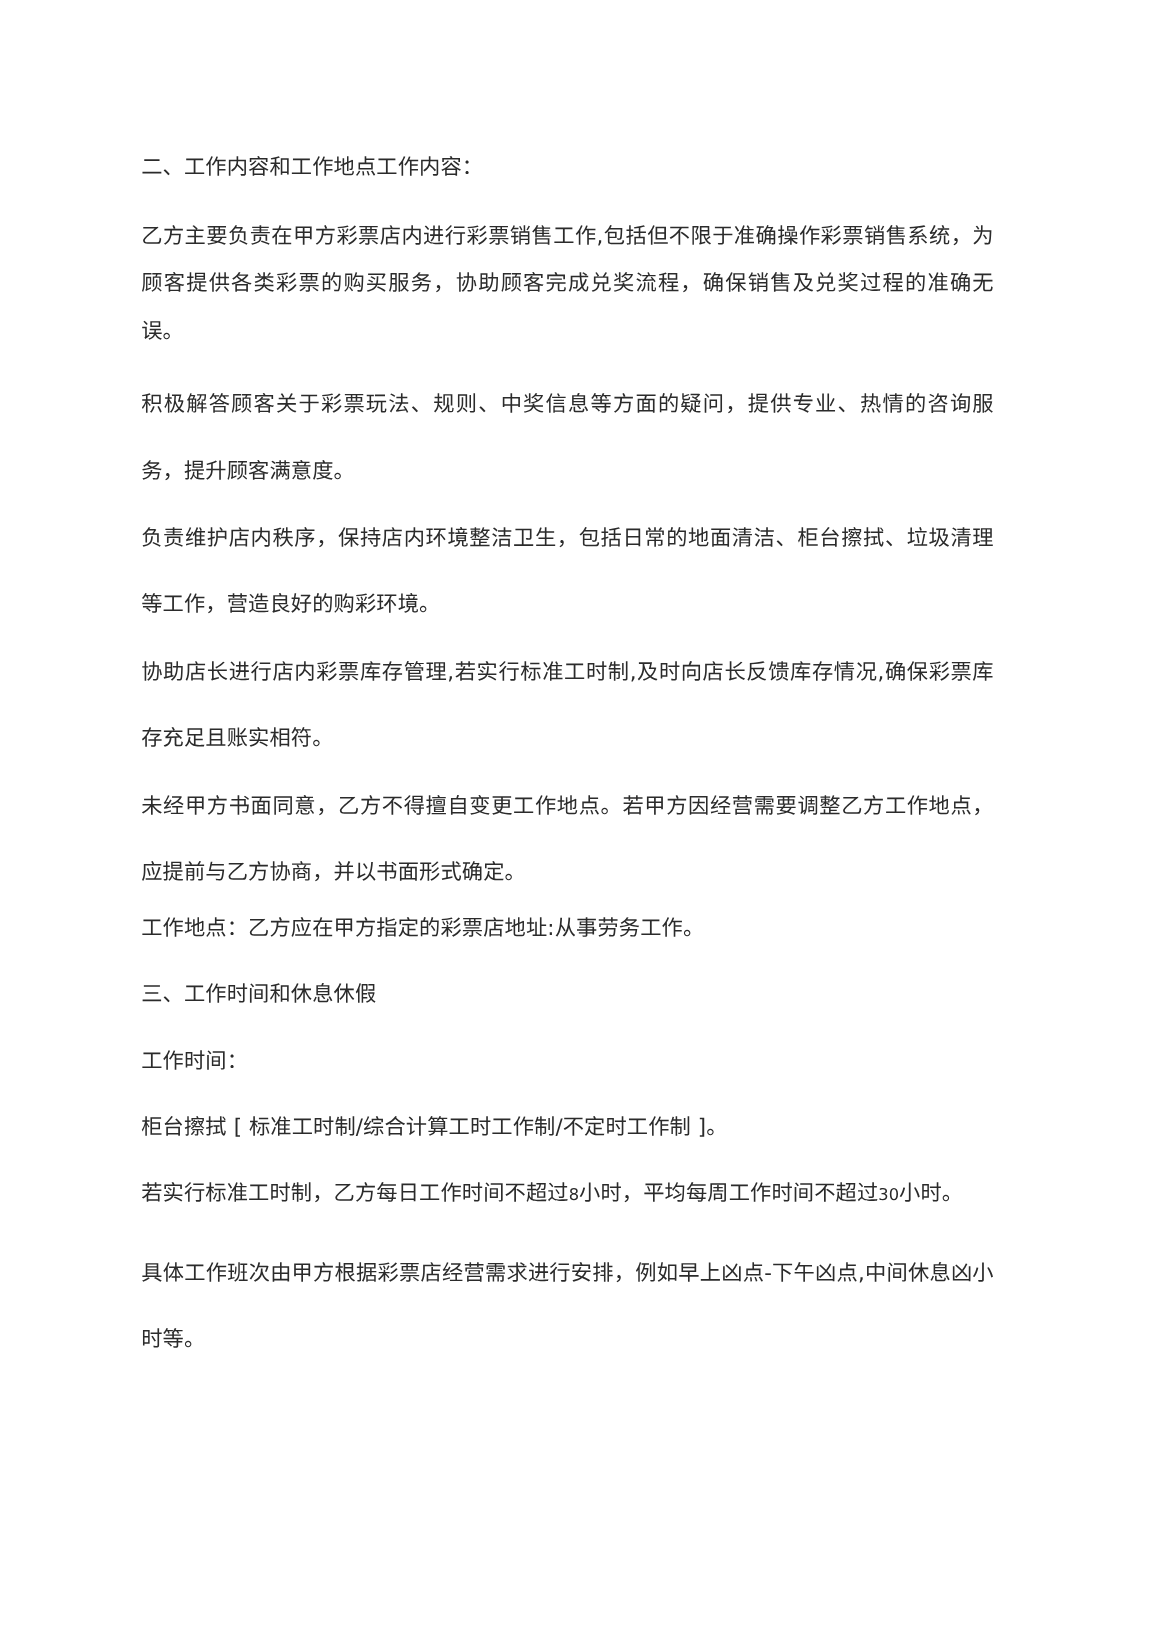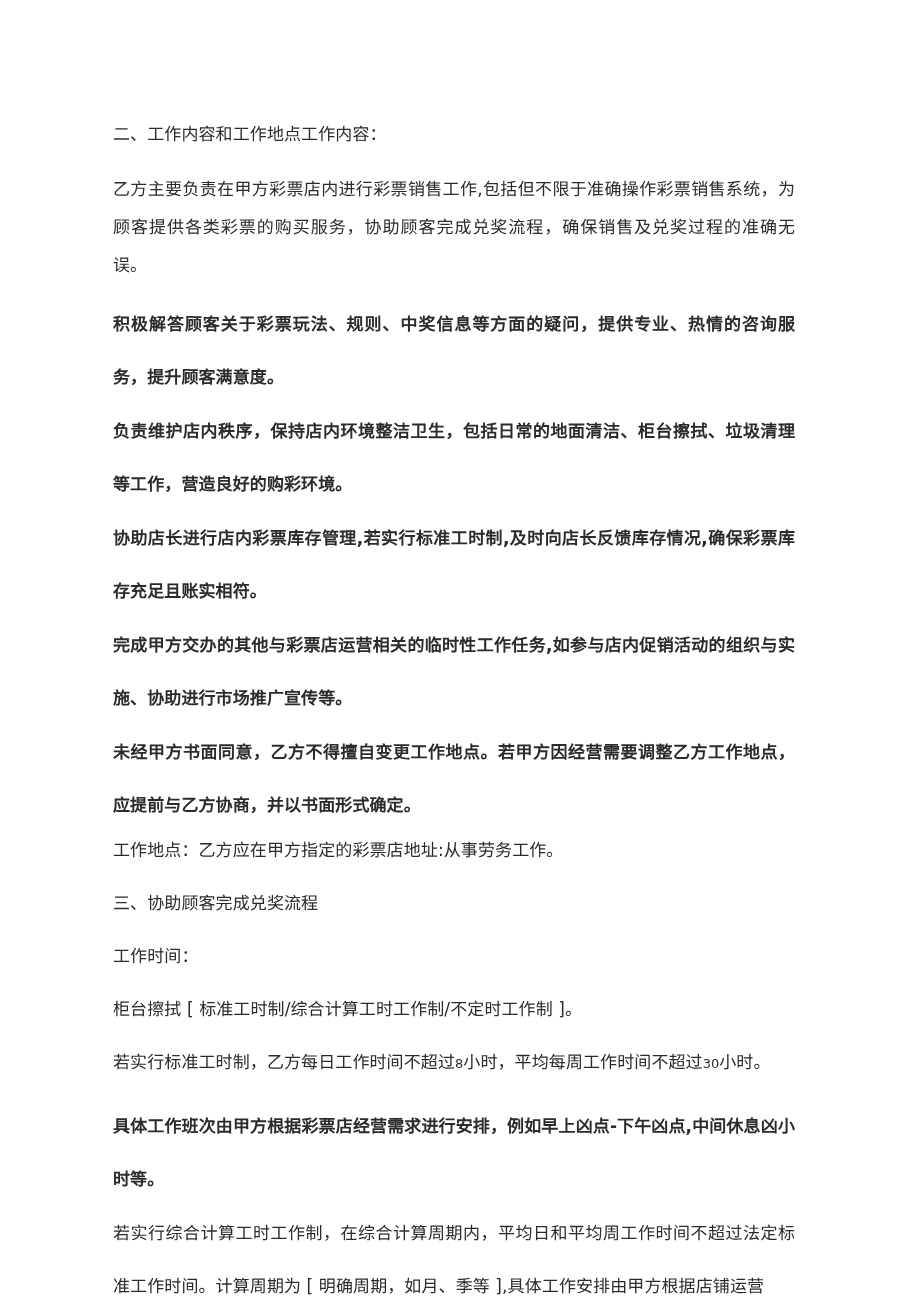--- a/index.html
+++ b/index.html
@@ -48,21 +48,20 @@
   }
   
   .para.single {
     line-height: 34px;
     margin-bottom: 19px;
   }
   
   .para.loose {
     line-height: 53px;
     margin-bottom: 1px;
-    font-weight: bold;
   }
   .para.loose-tailgap {
     line-height: 53px;
     margin-bottom: 2px;
   }
   
   .num-small {
     font-size: 13px;
     letter-spacing: 0;
   }
@@ -76,32 +75,30 @@
     <p class="para heading">二、工作内容和工作地点工作内容：</p>
 
     <p class="para tight">乙方主要负责在甲方彩票店内进行彩票销售工作,包括但不限于准确操作彩票销售系统，为顾客提供各类彩票的购买服务，协助顾客完成兑奖流程，确保销售及兑奖过程的准确无误。</p>
 
     <p class="para loose">积极解答顾客关于彩票玩法、规则、中奖信息等方面的疑问，提供专业、热情的咨询服务，提升顾客满意度。</p>
 
     <p class="para loose">负责维护店内秩序，保持店内环境整洁卫生，包括日常的地面清洁、柜台擦拭、垃圾清理等工作，营造良好的购彩环境。</p>
 
     <p class="para loose">协助店长进行店内彩票库存管理,若实行标准工时制,及时向店长反馈库存情况,确保彩票库存充足且账实相符。</p>
 
-    <p class="para loose">完成甲方交办的其他与彩票店运营相关的临时性工作任务,如参与店内促销活动的组织与实施、协助进行市场推广宣传等。</p>
 
     <p class="para loose">未经甲方书面同意，乙方不得擅自变更工作地点。若甲方因经营需要调整乙方工作地点，应提前与乙方协商，并以书面形式确定。</p>
 
     <p class="para single">工作地点：乙方应在甲方指定的彩票店地址:从事劳务工作。</p>
 
-    <p class="para heading">三、协助顾客完成兑奖流程</p>
+    <p class="para heading">三、工作时间和休息休假</p>
 
     <p class="para single">工作时间：</p>
 
     <p class="para single">柜台擦拭 [ 标准工时制/综合计算工时工作制/不定时工作制 ]。</p>
 
     <p class="para single"><span>若实行标准工时制，乙方每日工作时间不超过</span><span class="num-small">8</span><span>小时，平均每周工作时间不超过</span><span class="num-small">30</span><span>小时。</span></p>
 
     <p class="para loose">具体工作班次由甲方根据彩票店经营需求进行安排，例如早上凶点-下午凶点,中间休息凶小时等。</p>
 
-    <p class="para loose-tailgap">若实行综合计算工时工作制，在综合计算周期内，平均日和平均周工作时间不超过法定标准工作时间。计算周期为 [ 明确周期，如月、季等 ],具体工作安排由甲方根据店铺运营</p>
 
   </div>
 </div>
 
 </body></html>

